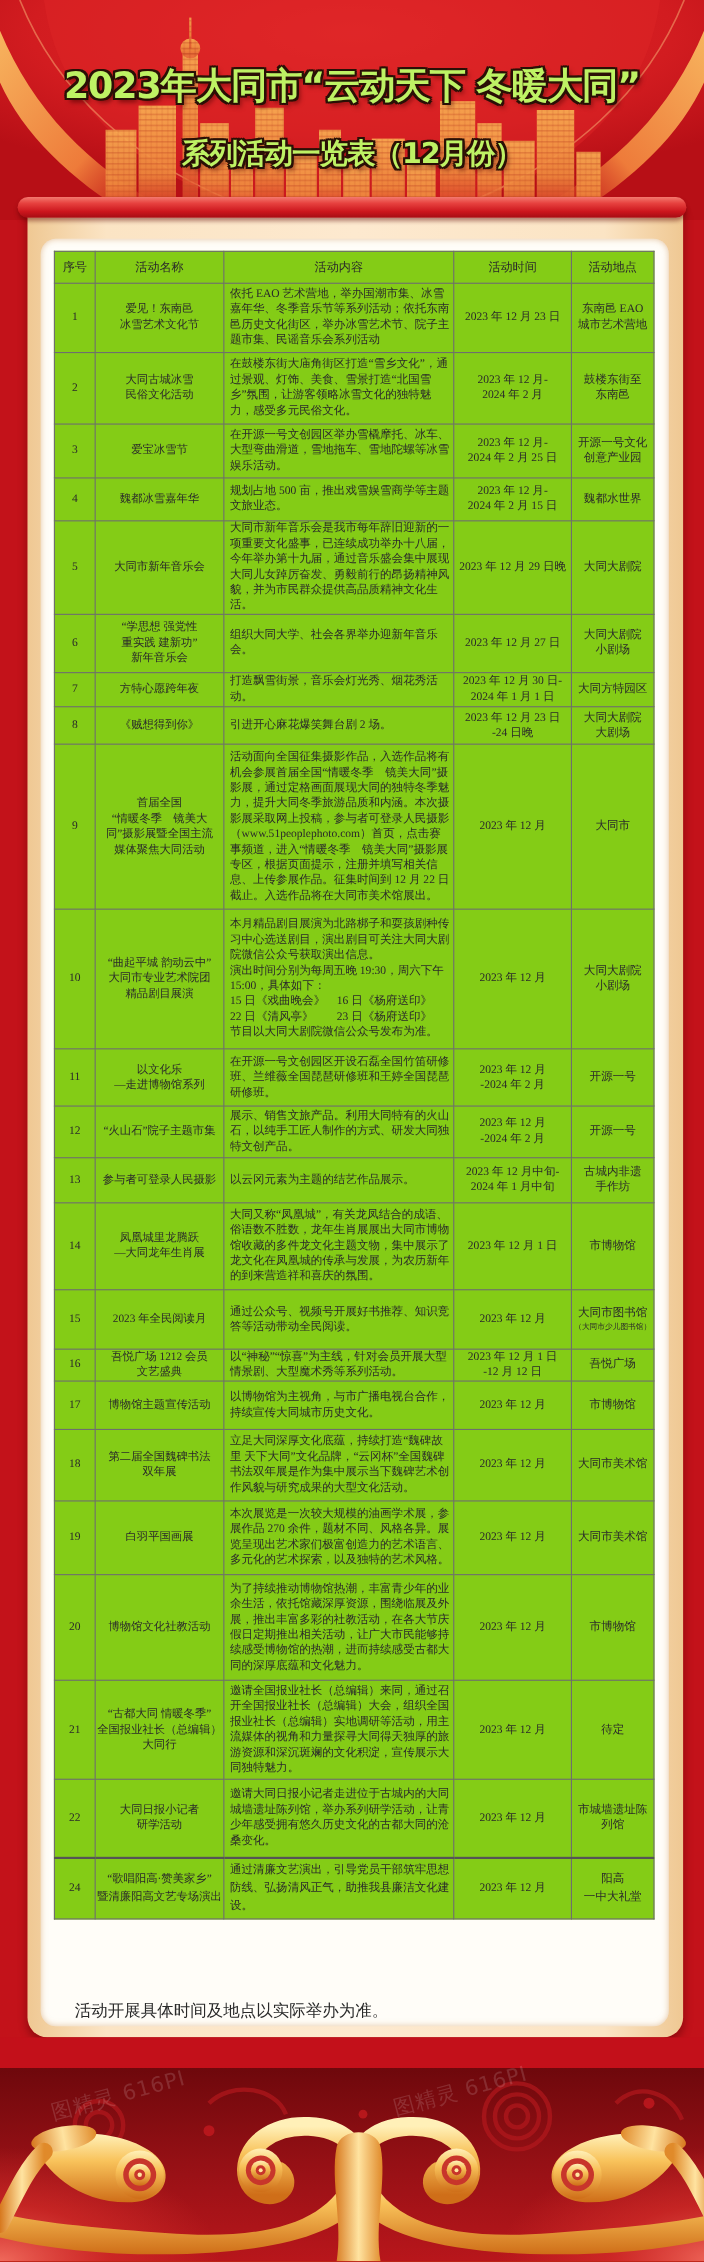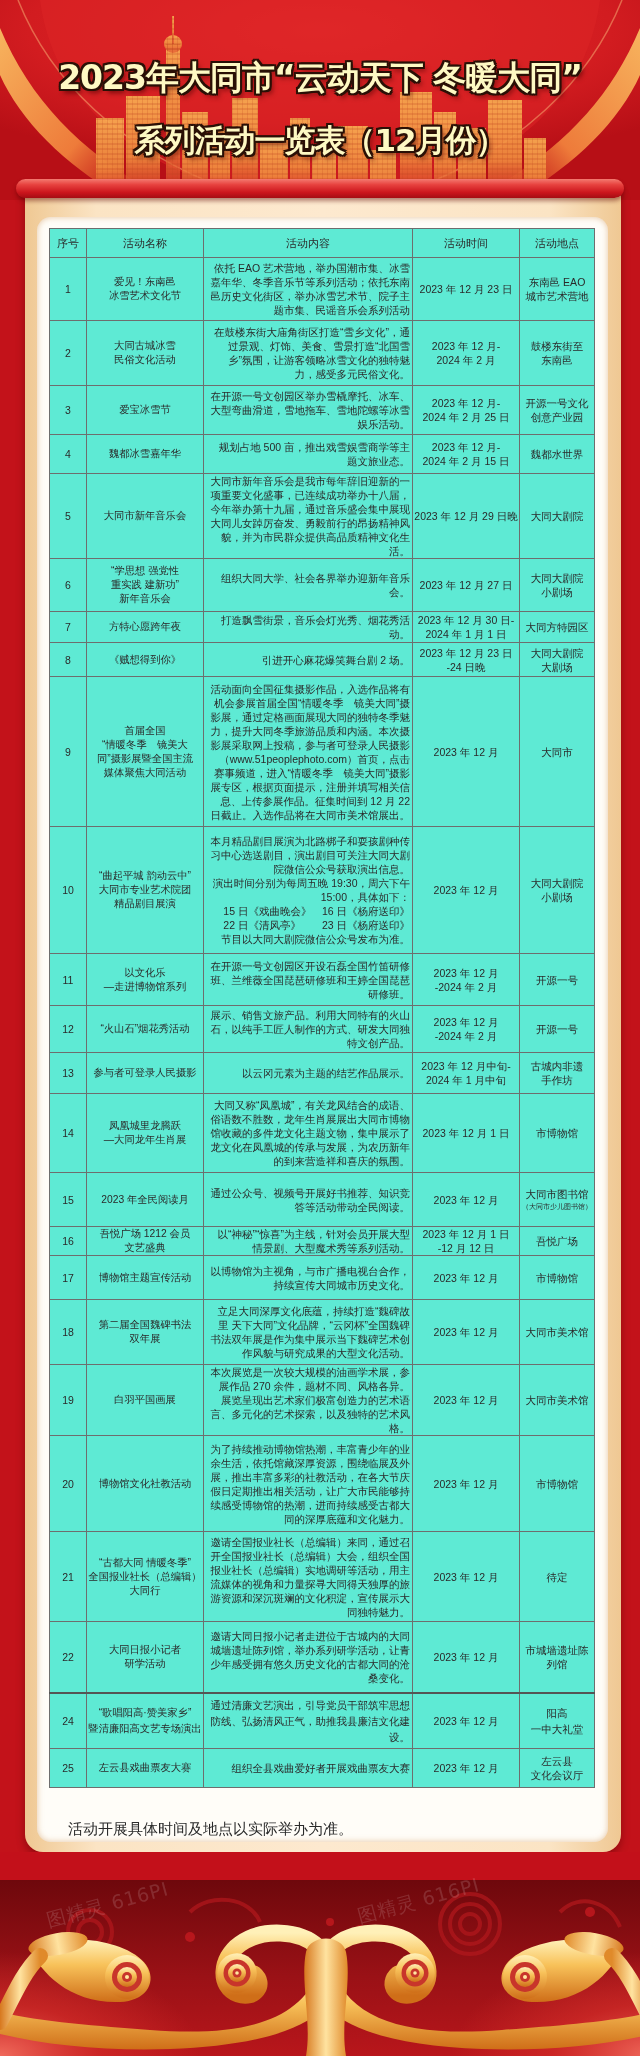--- a/index.html
+++ b/index.html
@@ -1,42 +1,42 @@
 <!DOCTYPE html>
 <html><head>
 <meta charset="utf-8">
 <style>
   html, body { margin: 0; padding: 0; background: #c3121a; }
   .poster { position: relative; width: 640px; height: 2056px; overflow: hidden; background: #c3121a; font-family: "Liberation Sans", sans-serif; }
   .header-deco { position: absolute; left: 0; top: 0; }
   .title { position: absolute; left: 0; width: 640px; text-align: center; white-space: nowrap;
-    font-family: "DejaVu Sans", sans-serif; font-weight: bold; color: #fef9c3; line-height: 40px;
+    font-family: "DejaVu Sans", sans-serif; font-weight: bold; color: #bef264; line-height: 40px;
     text-shadow: -2px -2px 0 #2a1006, 2px -2px 0 #2a1006, -2px 2px 0 #2a1006, 2px 2px 0 #2a1006,
                  0 -2px 0 #2a1006, 0 2px 0 #2a1006, -2px 0 0 #2a1006, 2px 0 0 #2a1006,
                  3px 4px 5px rgba(70, 0, 0, 0.65); }
   .title-1 { top: 58px; font-size: 33px; letter-spacing: -1px; }
-  .title-2 { top: 120px; font-size: 31px; letter-spacing: -1px; }
+  .title-2 { top: 120px; font-size: 26px; letter-spacing: -1px; }
 
   .panel-tan { position: absolute; left: 25px; top: 190px; width: 596px; height: 1662px;
     background: linear-gradient(to right, #efc893 0%, #fbe4c4 12%, #fde9cf 50%, #fbe4c4 88%, #efc893 100%);
     border-radius: 0 0 18px 18px; box-shadow: 0 4px 8px rgba(80, 0, 0, 0.45); }
   .panel-white { position: absolute; left: 37px; top: 217px; width: 571px; height: 1625px;
     background: #fffdf8; border-radius: 14px; box-shadow: inset 0 0 6px rgba(205, 150, 90, 0.55); }
   .scroll-rod { position: absolute; left: 16px; top: 179px; width: 608px; height: 19px; border-radius: 10px;
     background: linear-gradient(#f47a70 0%, #e7423f 30%, #cc161d 70%, #a50c13 100%);
     box-shadow: 0 3px 4px rgba(90, 0, 0, 0.45); }
 
   .activity-table { position: absolute; left: 49px; top: 228px; width: 545px; border-collapse: collapse;
-    table-layout: fixed; color: #2a2a2a; background: #5eead4; }
+    table-layout: fixed; color: #2a2a2a; background: #84cc16; font-family: Liberation Serif, serif; }
   .activity-table th, .activity-table td { border: 1px solid #6e6e6e; padding: 0; vertical-align: middle;
     font-size: 10.5px; line-height: 14px; white-space: pre-line; font-weight: normal; }
   .activity-table th { font-size: 11px; text-align: center; height: 28px; }
   .c-no, .c-time, .c-loc { text-align: center; }
   .c-name { text-align: center; font-size: 10.3px !important; }
-  .c-content { text-align: right; padding: 0 2px 0 5px !important; }
+  .c-content { text-align: left; padding: 0 2px 0 5px !important; }
   .loc-note { display: block; font-size: 7px; line-height: 11px; white-space: nowrap; }
   .loose td { line-height: 16px; }
   .thick-bottom td { border-bottom: 2px solid #555; }
 
   .footnote { position: absolute; left: 68px; top: 1821px; font-size: 15px; line-height: 16px; color: #2a2a2a; }
   .footer-ornament { position: absolute; left: 0; top: 1852px; }
   .watermark { position: absolute; font-family: "DejaVu Sans", sans-serif; font-size: 19px; color: rgba(255, 255, 255, 0.14);
     transform: rotate(-15deg); white-space: nowrap; letter-spacing: 1px; }
 </style>
 </head>
@@ -221,21 +221,21 @@
         <td class="c-no">11</td>
         <td class="c-name">以文化乐
 —走进博物馆系列</td>
         <td class="c-content">在开源一号文创园区开设石磊全国竹笛研修班、兰维薇全国琵琶研修班和王婷全国琵琶研修班。</td>
         <td class="c-time">2023 年 12 月
 -2024 年 2 月</td>
         <td class="c-loc">开源一号</td>
       </tr>
       <tr style="height:47px">
         <td class="c-no">12</td>
-        <td class="c-name">“火山石”烟花秀活动</td>
+        <td class="c-name">“火山石”院子主题市集</td>
         <td class="c-content">展示、销售文旅产品。利用大同特有的火山石，以纯手工匠人制作的方式、研发大同独特文创产品。</td>
         <td class="c-time">2023 年 12 月
 -2024 年 2 月</td>
         <td class="c-loc">开源一号</td>
       </tr>
       <tr style="height:41px">
         <td class="c-no">13</td>
         <td class="c-name">参与者可登录人民摄影</td>
         <td class="c-content">以云冈元素为主题的结艺作品展示。</td>
         <td class="c-time">2023 年 12 月中旬-
@@ -318,28 +318,20 @@
 列馆</td>
       </tr>
       <tr class="loose" style="height:56px">
         <td class="c-no">24</td>
         <td class="c-name">“歌唱阳高·赞美家乡”
 暨清廉阳高文艺专场演出</td>
         <td class="c-content">通过清廉文艺演出，引导党员干部筑牢思想防线、弘扬清风正气，助推我县廉洁文化建设。</td>
         <td class="c-time">2023 年 12 月</td>
         <td class="c-loc">阳高
 一中大礼堂</td>
-      </tr>
-      <tr style="height:39px">
-        <td class="c-no">25</td>
-        <td class="c-name">左云县戏曲票友大赛</td>
-        <td class="c-content">组织全县戏曲爱好者开展戏曲票友大赛</td>
-        <td class="c-time">2023 年 12 月</td>
-        <td class="c-loc">左云县
-文化会议厅</td>
       </tr>
     </tbody>
   </table>
 
   <div class="footnote">活动开展具体时间及地点以实际举办为准。</div>
 
   <svg class="footer-ornament" width="640" height="204" viewBox="0 0 640 204">
     <defs>
       <linearGradient id="fDark" x1="0" y1="0" x2="0" y2="1">
         <stop offset="0" stop-color="#6e080c"></stop>

